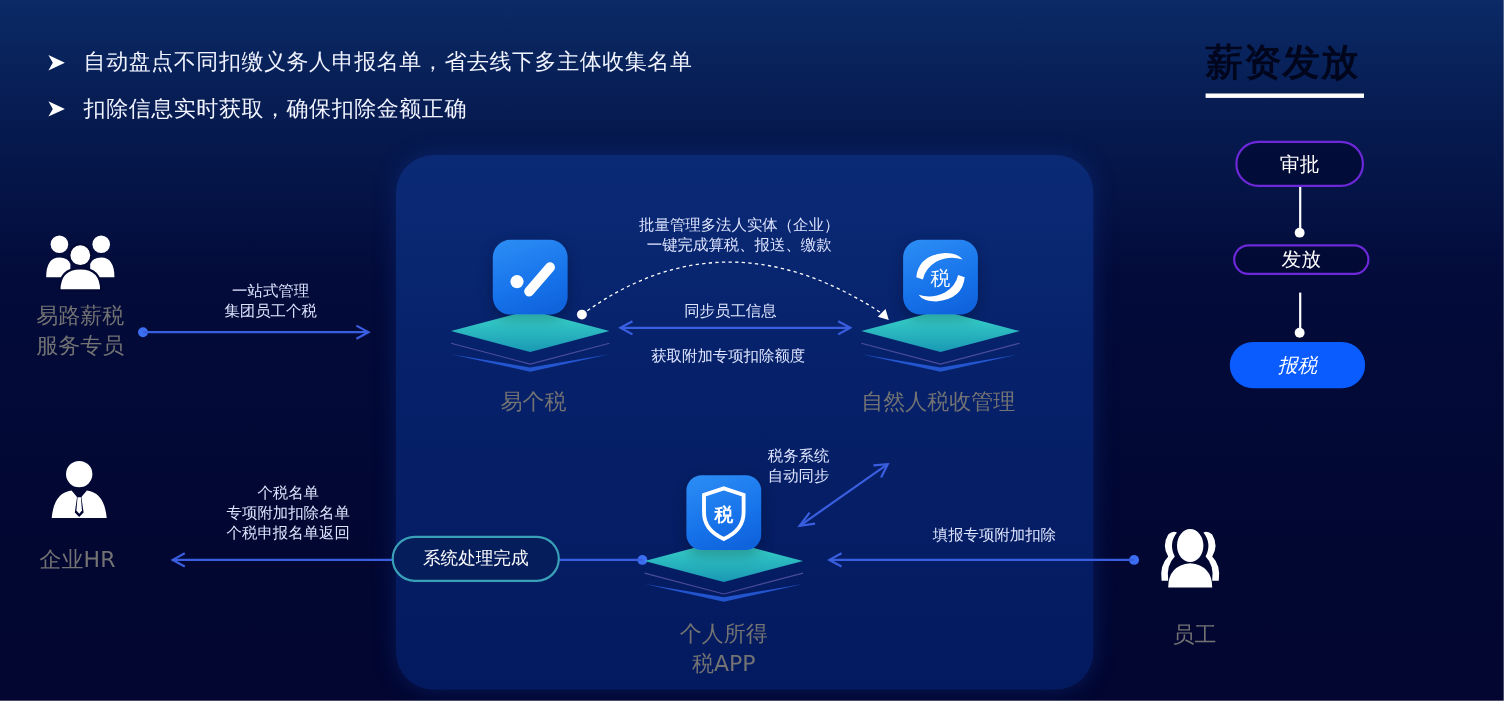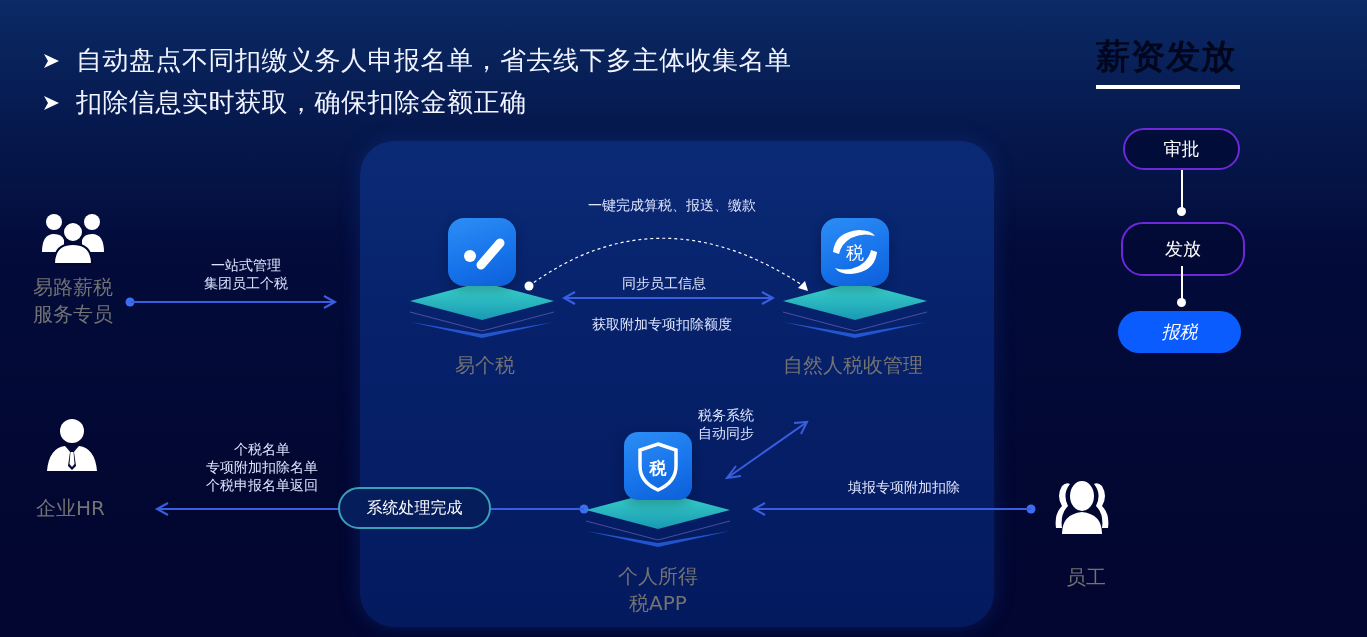--- a/index.html
+++ b/index.html
@@ -6,54 +6,54 @@
   html, body { width: 1367px; height: 637px; overflow: hidden; }
   body {
     position: relative;
     font-family: "DejaVu Sans", "Liberation Sans", sans-serif;
     color: #e6ecff;
     background: linear-gradient(180deg, #0b2a66 0%, #061a4f 18%, #030b3a 40%, #020833 70%, #020630 100%);
   }
   .abs { position: absolute; }
 
   
-  .bullet { position: absolute; left: 42px; display: flex; align-items: center; font-size: 26px; color: #f1f4ff; letter-spacing: 0.5px; }
+  .bullet { position: absolute; left: 42px; display: flex; align-items: center; font-size: 20px; color: #f1f4ff; letter-spacing: 0.5px; }
   .bullet .arrow { width: 18px; height: 18px; margin-right: 16px; display: inline-block; }
   .b1 { top: 43px; }
   .b2 { top: 85px; }
 
   
   .side-title { position: absolute; left: 1096px; top: 34px; font-size: 34px; font-weight: bold; color: #02061c; letter-spacing: 1px; }
   .side-underline { position: absolute; left: 1096px; top: 85px; width: 144px; height: 4px; background: #ffffff; }
 
   .step { position: absolute; height: 42px; border-radius: 21px; display: flex; align-items: center; justify-content: center; font-size: 18px; color: #ffffff; }
   .step.outline { border: 2px solid #6d28d9; background: rgba(2, 8, 50, 0.7); }
   .step.filled { background: #0a5cff; font-style: italic; }
   .step1 { left: 1123px; top: 128px; width: 117px; }
-  .step2 { left: 1121px; top: 222px; width: 124px; height: 54px; border-radius: 22px; }
+  .step2 { left: 1121px; top: 222px; width: 124px; height: 28px; border-radius: 22px; }
   .step3 { left: 1118px; top: 311px; width: 123px; }
   .vline { position: absolute; width: 2px; background: #ffffff; }
   .vdot { position: absolute; width: 9px; height: 9px; border-radius: 50%; background: #ffffff; }
 
   
   .panel {
     position: absolute; left: 360px; top: 141px; width: 634px; height: 486px;
     border-radius: 34px;
     background: linear-gradient(180deg, #0b2a76 0%, #06216a 40%, #041a5f 100%);
     box-shadow: 0 0 20px rgba(20, 60, 160, 0.35);
   }
 
   
   .app-icon { position: absolute; width: 68px; height: 68px; border-radius: 16px; background: linear-gradient(160deg, #2d8ef5 0%, #1672ea 60%, #0d5fd8 100%); box-shadow: 0 4px 12px rgba(0,0,0,0.25); }
 
   .label { position: absolute; color: #737373; text-align: center; white-space: nowrap; }
   .lg { font-size: 20px; line-height: 27px; }
   .sm { font-size: 14px; line-height: 18px; color: #dfe5ff; }
 
-  .pill-done { position: absolute; left: 338px; top: 487px; width: 153px; height: 42px; border: 2px solid #3aa0b8; border-radius: 21px; background: #061d5c; display:flex; align-items:center; justify-content:center; font-size: 16px; color: #ffffff; }
+  .pill-done { position: absolute; left: 356px; top: 487px; width: 153px; height: 42px; border: 2px solid #3aa0b8; border-radius: 21px; background: #061d5c; display:flex; align-items:center; justify-content:center; font-size: 16px; color: #ffffff; }
 
   
   .entity-icon { position: absolute; }
 </style>
 </head>
 <body>
 
 <div class="bullet b1">
   <svg class="arrow" viewBox="0 0 18 18">
       <path d="M2 2 L17 9 L2 16 L6 9 Z" fill="#ffffff"></path>
@@ -188,20 +188,21 @@
 <div class="label lg" style="left:618px; top:563px; width:80px;">
   <div>个人所得</div>
   <div>税APP</div>
 </div>
 
 <div class="label sm" style="left:196px; top:256px; width:100px;">
   <div>一站式管理</div>
   <div>集团员工个税</div>
 </div>
 <div class="label sm" style="left:574px; top:196px; width:196px;">
+  <div>批量管理多法人实体（企业）</div>
   <div>一键完成算税、报送、缴款</div>
 </div>
 <div class="label sm" style="left:622px; top:274px;">同步员工信息</div>
 <div class="label sm" style="left:592px; top:315px;">获取附加专项扣除额度</div>
 <div class="label sm" style="left:695px; top:406px; width:62px;">
   <div>税务系统</div>
   <div>自动同步</div>
 </div>
 <div class="label sm" style="left:848px; top:478px;">填报专项附加扣除</div>
 <div class="label sm" style="left:198px; top:440px; width:128px;">

